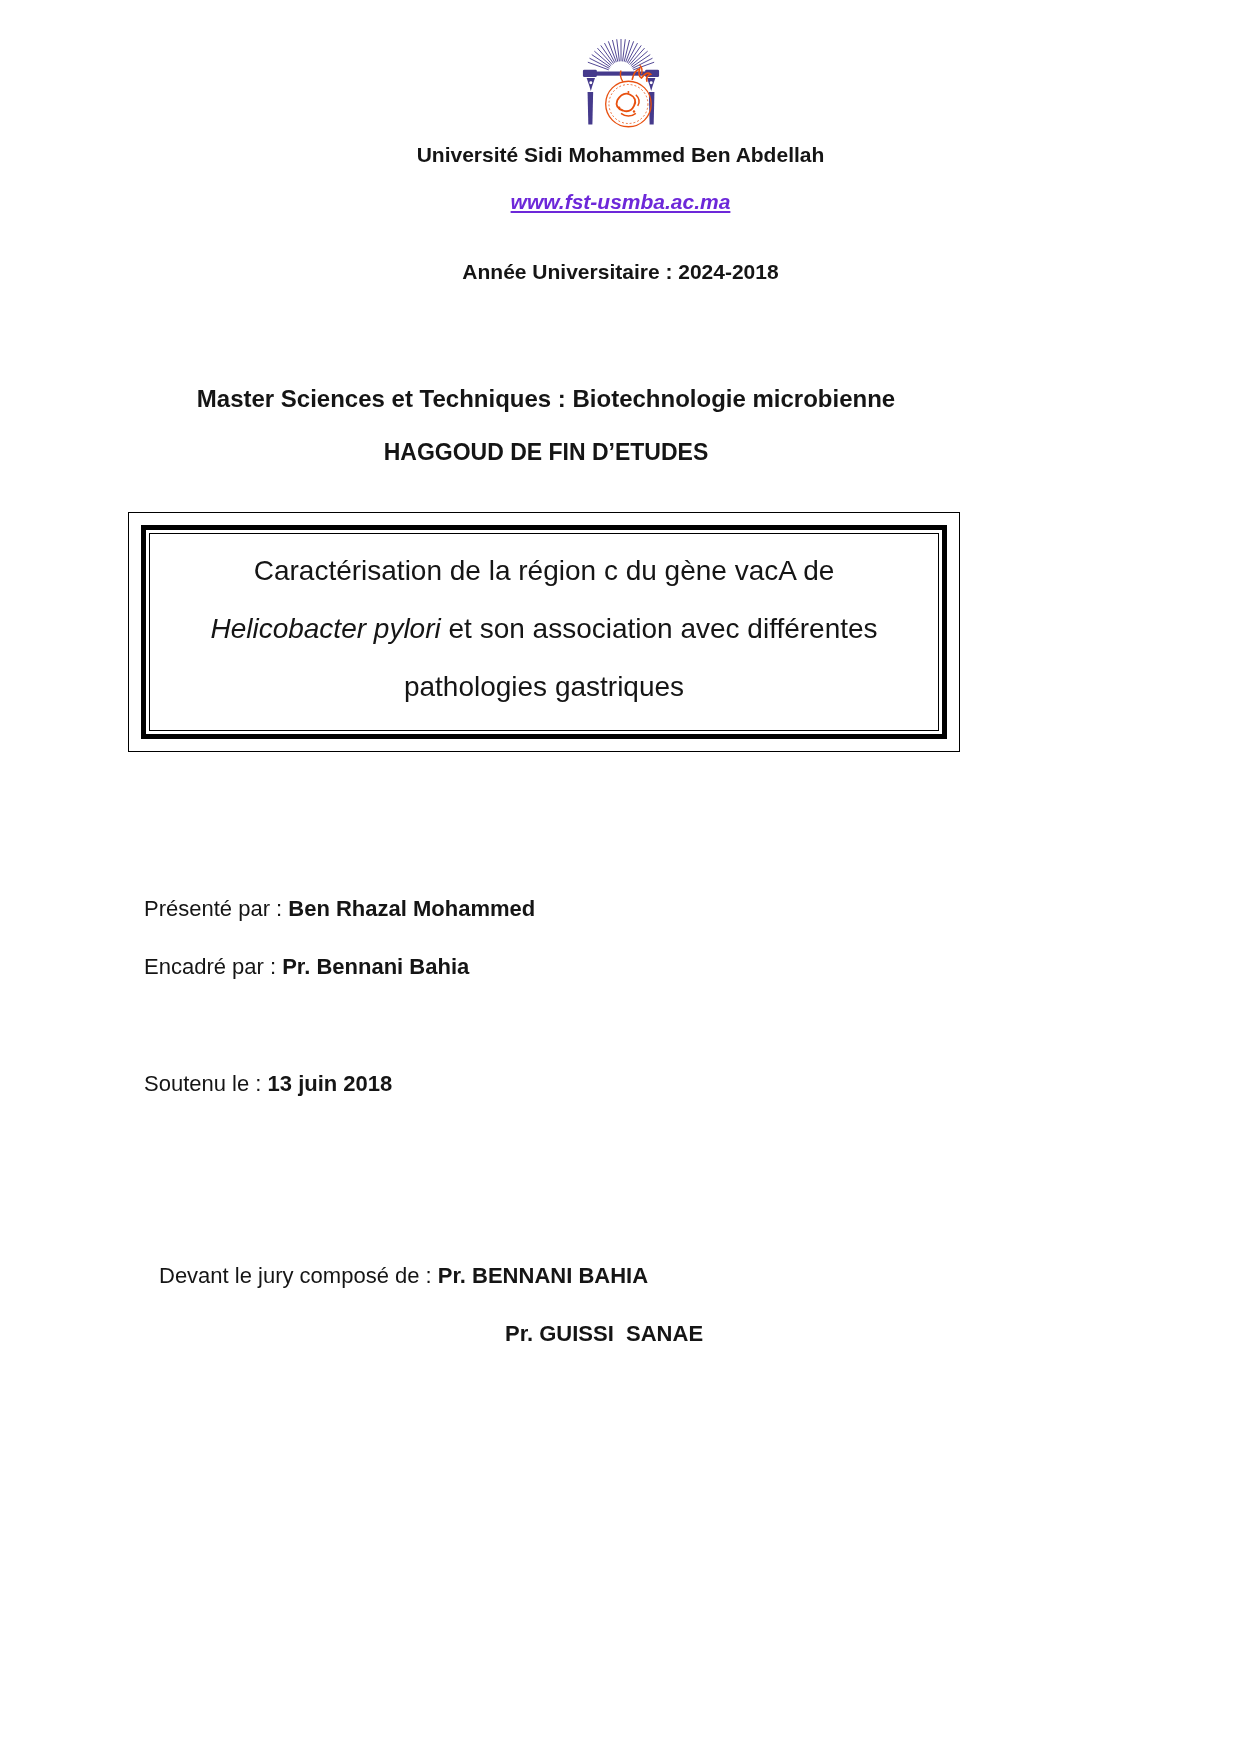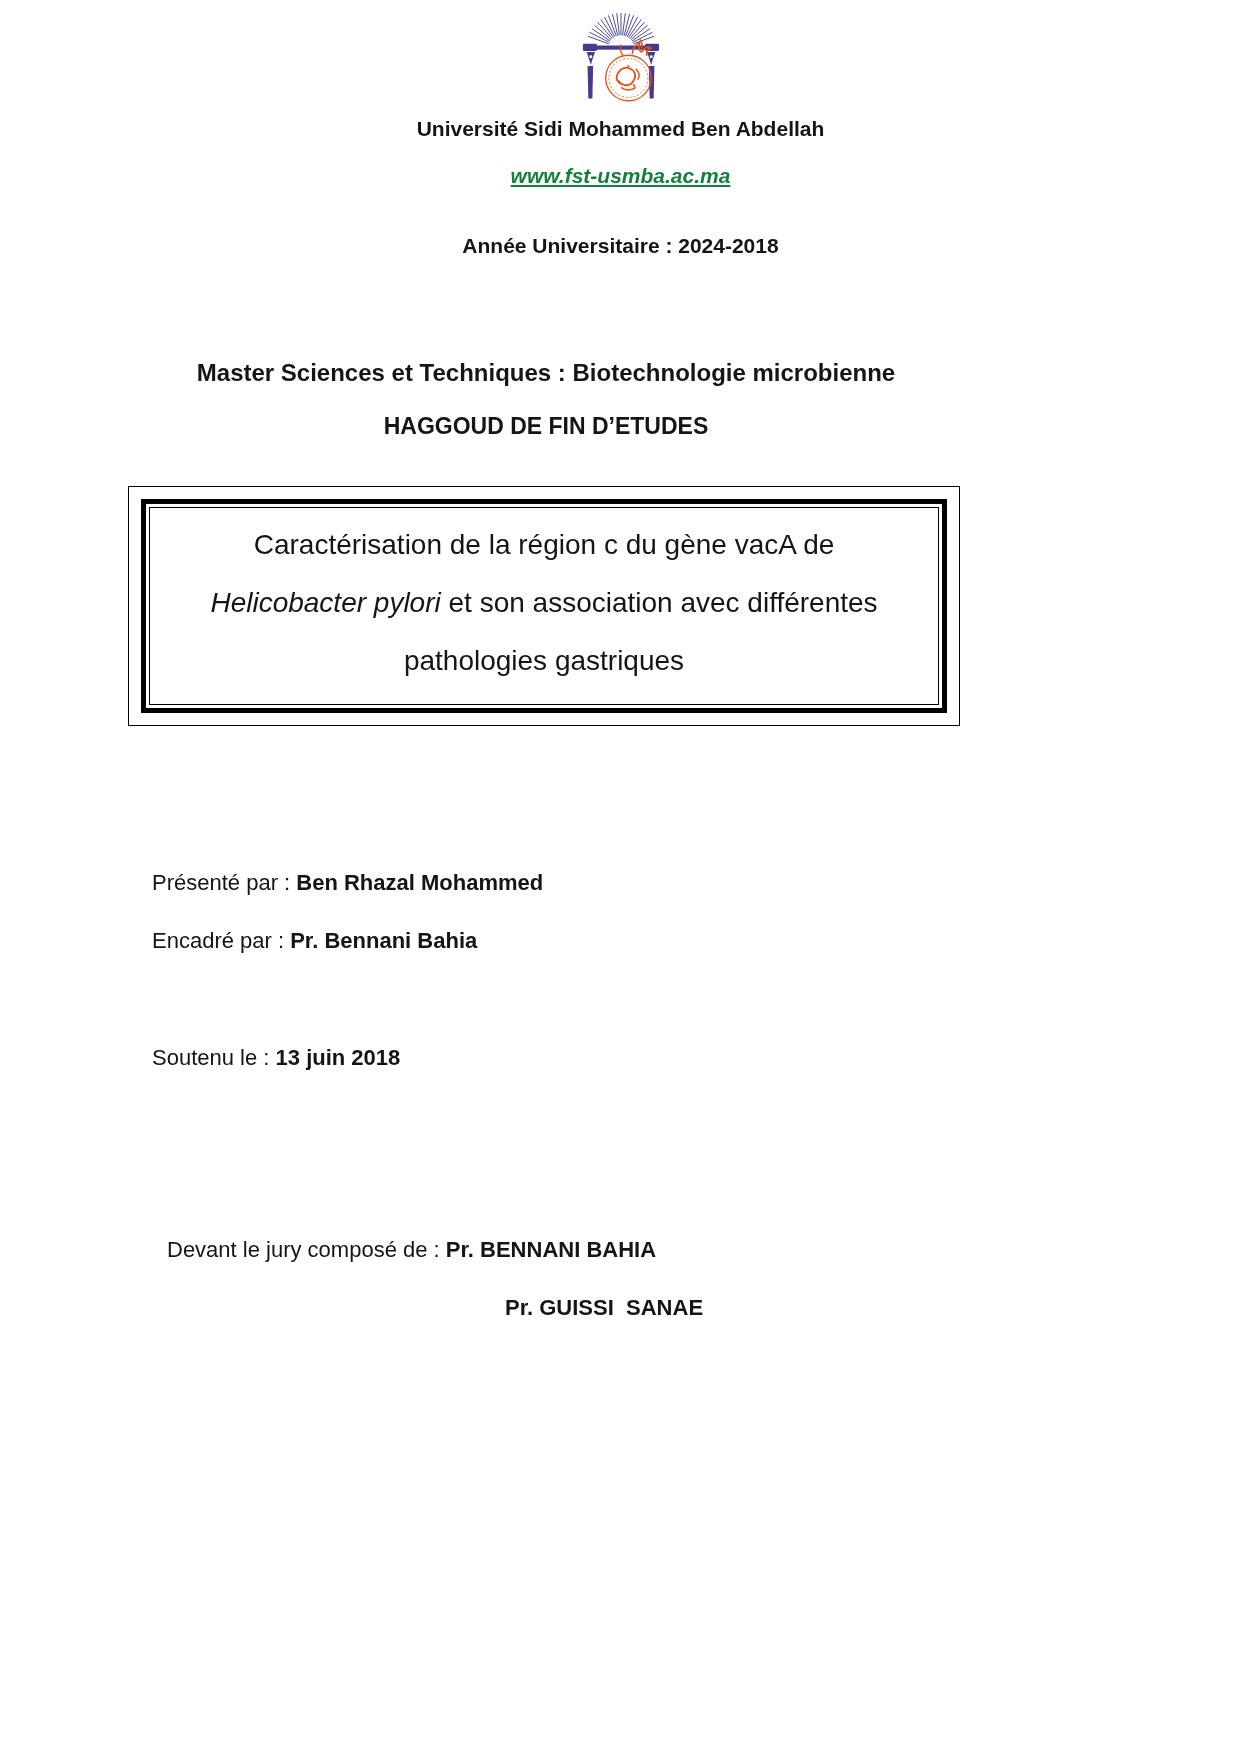--- a/index.html
+++ b/index.html
@@ -6,50 +6,50 @@
   .page{
     position:relative;
     width:1241px;
     height:1754px;
     background:#ffffff;
     font-family:"Liberation Sans", sans-serif;
     color:#151515;
     overflow:hidden;
   }
   
-  .top-block{ text-align:center; }
+  .top-block{ padding-top:26px; text-align:center; }
   .logo{ display:inline-block; width:94px; height:104px; margin-bottom:12px; }
   .top-line{ font-weight:bold; font-size:21px; line-height:26px; }
   .university{ margin-bottom:22px; }
   .faculty{ margin-bottom:23px; }
   .website-wrap{ margin-bottom:45px; }
   .website{
     font-weight:bold; font-style:italic; font-size:21px;
-    color:#15803d; text-decoration:underline; cursor:pointer;
+    color:#6d28d9; text-decoration:underline; cursor:pointer;
   }
   .year{ }
   
   .mid-block{ width:1092px; text-align:center; margin-top:100px; }
   .program{ font-weight:bold; font-size:24px; line-height:28px; margin-bottom:26px;margin-top:19px; }
   .memoire{ font-weight:bold; font-size:23px; line-height:27px; }
   
   .title-box-outer{
     box-sizing:border-box;
     margin:46px 0 0 128px;
     width:832px;
     border:1.5px solid #000;
     padding:12px;
     background:#fff;
   }
   .title-box-mid{ border:5px solid #000; padding:3px; }
   .title-box-inner{ border:1.5px solid #000; padding:8px 18px 14px 18px; text-align:center; }
   .title-line{ margin:0; font-size:28px; line-height:58px; font-weight:normal; }
   
   .info-block{ margin:144px 0 0 140px; }
-  .info-line{ margin:12px; font-size:22px; line-height:26px; }
+  .info-line{ margin:4px; font-size:22px; line-height:26px; }
   .lbl{ font-weight:normal; }
   .val{ font-weight:bold; }
   .encadre{ margin-top:32px; }
   .soutenu{ margin-top:91px; }
   
   .jury-block{ margin:166px 0 0 155px; }
   .jury-name{ white-space:pre-wrap; }
   .jury-item{ margin:32px 0 0 350px; font-size:22px; line-height:26px; }
 </style>
 </head>

